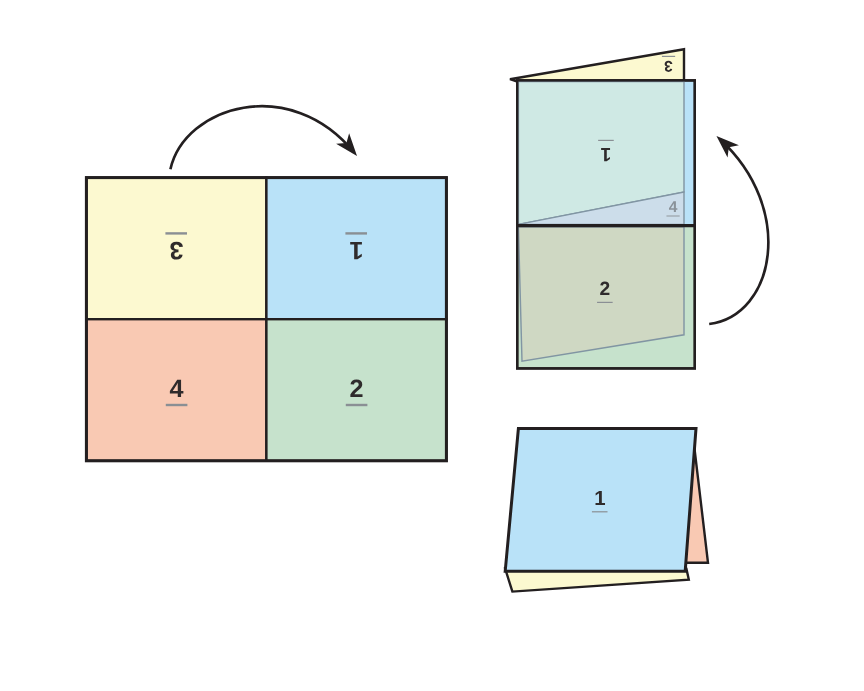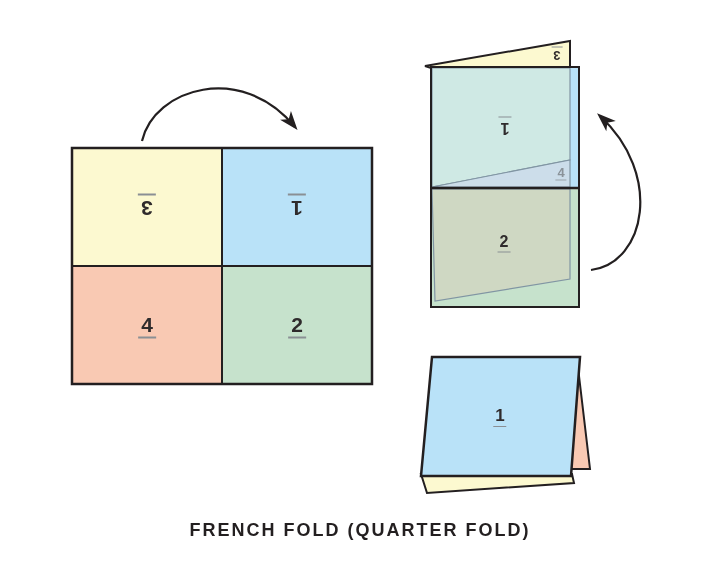--- a/index.html
+++ b/index.html
@@ -70,14 +70,13 @@
   <span class="lbl big" style="left:147px;top:326px;">4</span>
   <span class="lbl big" style="left:297px;top:326px;">2</span>
 
   <span class="lbl sml rot" style="left:557px;top:54px;">3</span>
   <span class="lbl med rot" style="left:505px;top:126px;">1</span>
   <span class="lbl sml muted" style="left:561px;top:173px;">4</span>
   <span class="lbl med" style="left:504px;top:243px;">2</span>
 
   <span class="lbl med" style="left:500px;top:417px;font-size:17px;">1</span>
 
-  <div class="caption">FRENCH FOLD (QUARTER FOLD)</div>
 </div>
 
 </body></html>

